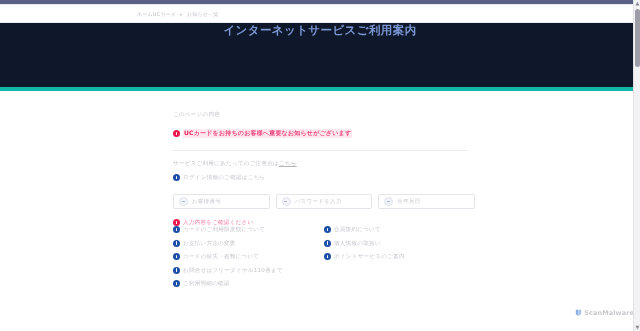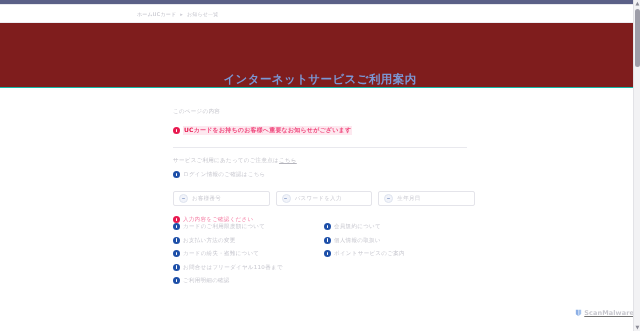--- a/index.html
+++ b/index.html
@@ -17,22 +17,22 @@
   
   .crumbbar{height:17px;background:#ffffff;display:flex;align-items:center;
             border-bottom:1px solid #ececf1;}
   .crumbs{margin-left:137px;display:flex;align-items:center;gap:4px;
           font-size:5px;color:#b9b9c2;letter-spacing:.2px;white-space:nowrap;}
   .crumb-sep{font-size:5px;color:#c9c9d2;}
   .crumb-link{color:#b4b4bf;}
   .crumb-cur{color:#c2c2cb;}
 
   
-  .hero{background:#7f1d1d;height:64px;display:flex;align-items:flex-end;
-        justify-content:center;border-bottom:1px solid #14b8a6;}
+  .hero{background:#0f172a;height:64px;display:flex;align-items:flex-start;
+        justify-content:center;border-bottom:4px solid #14b8a6;}
   .hero h1{margin:0;font-size:11.5px;font-weight:700;color:#7b97d4;
            letter-spacing:.4px;white-space:nowrap;}
 
   
   .content{padding:0 0 0 0;}
   .wrap{width:310px;margin:0 auto;padding-top:20px;}
 
   .lead{font-size:5.5px;color:#c3c3ca;letter-spacing:.3px;margin:0 0 11px 8px;}
 
   .alert{display:flex;align-items:center;gap:3px;margin:0 0 10px 8px;}
@@ -75,21 +75,21 @@
   
   .sect-h{font-size:8px;font-weight:700;color:#d2d2d7;letter-spacing:.5px;
           margin:26px 0 12px 8px;}
   .cols{display:flex;margin-left:8px;}
   .col{width:50%;display:flex;flex-direction:column;gap:6.5px;}
   .li{display:flex;align-items:center;gap:3px;}
   .li-txt{font-size:5.5px;color:#c6c6ce;letter-spacing:.3px;white-space:nowrap;}
 
   
   .wm{position:absolute;right:6px;bottom:14px;display:flex;align-items:flex-end;
-      gap:2px;opacity:.55;text-decoration:underline;}
+      gap:2px;opacity:.55;}
   .wm-mark{width:7px;height:8px;flex:none;}
   .wm-txt{font-size:6.5px;font-weight:700;color:#9a9aa6;letter-spacing:.1px;}
 
   
   .sb{position:absolute;right:0;top:0;width:7px;height:331px;background:#f2f2f4;
       border-left:1px solid #e2e2e6;box-sizing:border-box;}
   .sb-thumb{position:absolute;left:1px;top:9px;width:5px;height:58px;
             background:#9d9da8;border-radius:3px;}
   .sb-up,.sb-dn{position:absolute;left:1px;width:5px;height:5px;
         font-size:5px;line-height:5px;color:#8a8a95;text-align:center;}

